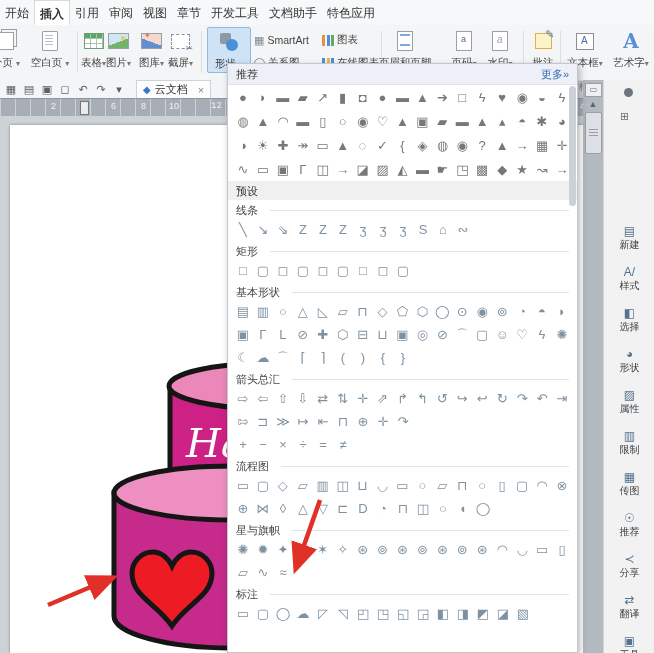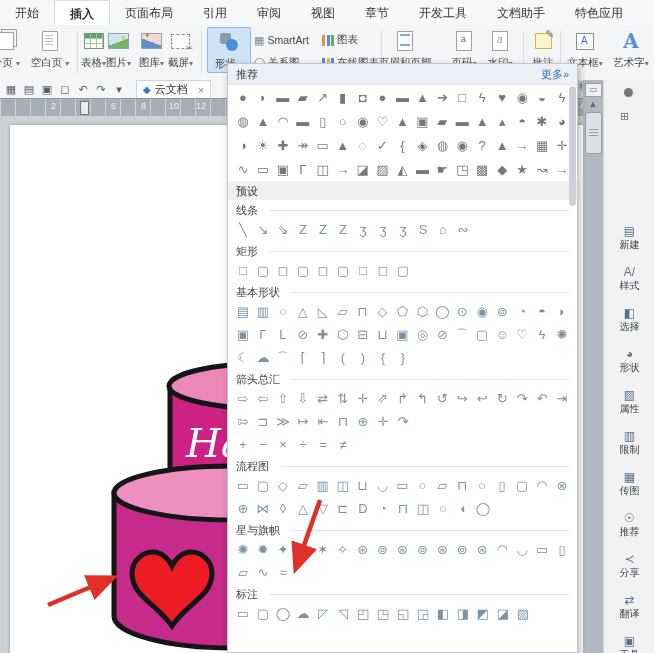--- a/index.html
+++ b/index.html
@@ -1,21 +1,21 @@
 <!DOCTYPE html>
 <html><head>
 <meta charset="utf-8">
 <style>
   html,body{margin:0;padding:0;}
   body{font-family:"Liberation Sans","DejaVu Sans",sans-serif;width:654px;height:653px;overflow:hidden;background:#cdd2d6;}
   #app{position:relative;width:654px;height:653px;}
 
   
   .menubar{position:absolute;left:0;top:0;width:654px;height:25px;background:#f7f8f9;display:flex;align-items:stretch;font-size:12px;color:#333;}
-  .mtab{padding:5px 15px 4px;cursor:pointer;white-space:nowrap;}
+  .mtab{padding:5px 5px 4px;cursor:pointer;white-space:nowrap;}
   .mtab.active{background:#fff;border:1px solid #d8dadd;border-bottom:1px solid #fff;font-weight:bold;}
 
   
   .ribbon{position:absolute;left:0;top:25px;width:654px;height:55px;background:#f4f5f6;border-bottom:1px solid #e0e2e5;}
   .rsep{position:absolute;top:6px;height:42px;border-left:1px solid #dcdee1;}
   .rib-item{position:absolute;top:3px;text-align:center;font-size:10.5px;color:#444;cursor:pointer;}
   .rib-item .ric{height:26px;display:flex;align-items:center;justify-content:center;}
   .rib-item .rlabel{height:16px;line-height:16px;white-space:nowrap;}
   .rib-item.hl{background:#cfe3f6;border:1px solid #8db9e4;border-radius:2px;top:2px;padding:1px 2px;}
   .smallbtn{position:absolute;font-size:10.5px;color:#444;white-space:nowrap;cursor:pointer;display:flex;align-items:center;gap:3px;height:16px;}
@@ -100,21 +100,20 @@
   .sb-lb{font-size:10px;color:#3c4043;height:13px;line-height:13px;}
 </style>
 </head>
 <body>
 
 <div id="app">
 
   <div class="menubar">
     <div class="mtab">开始</div>
     <div class="mtab active">插入</div>
-    <div class="mtab">页面布局</div>
     <div class="mtab">引用</div>
     <div class="mtab">审阅</div>
     <div class="mtab">视图</div>
     <div class="mtab">章节</div>
     <div class="mtab">开发工具</div>
     <div class="mtab">文档助手</div>
     <div class="mtab">特色应用</div>
   </div>
 
   <div class="ribbon">
@@ -239,21 +238,21 @@
   </div>
   <div class="search-hint">搜索命令、搜索模板</div>
 
   <div class="ruler">
     <div class="indent-marker"></div>
     <span class="rnum" style="left:51px;">2</span>
     <span class="rnum" style="left:81px;">4</span>
     <span class="rnum" style="left:111px;">6</span>
     <span class="rnum" style="left:141px;">8</span>
     <span class="rnum" style="left:169px;">10</span>
-    <span class="rnum" style="left:196px;">12</span>
+    <span class="rnum" style="left:211px;font-family:Liberation Mono, monospace;">12</span>
     <span class="rnum" style="left:580px;">40</span>
   </div>
 
   <div class="workspace">
     <div class="page"></div>
     <svg class="doc-svg" width="602" height="537" viewBox="0 0 602 537">
       <defs>
         <marker id="ah" markerWidth="8" markerHeight="8" refX="5.5" refY="3" orient="auto">
           <path d="M0,0 L7,3 L0,6 Z" fill="#e03028"></path>
         </marker>

